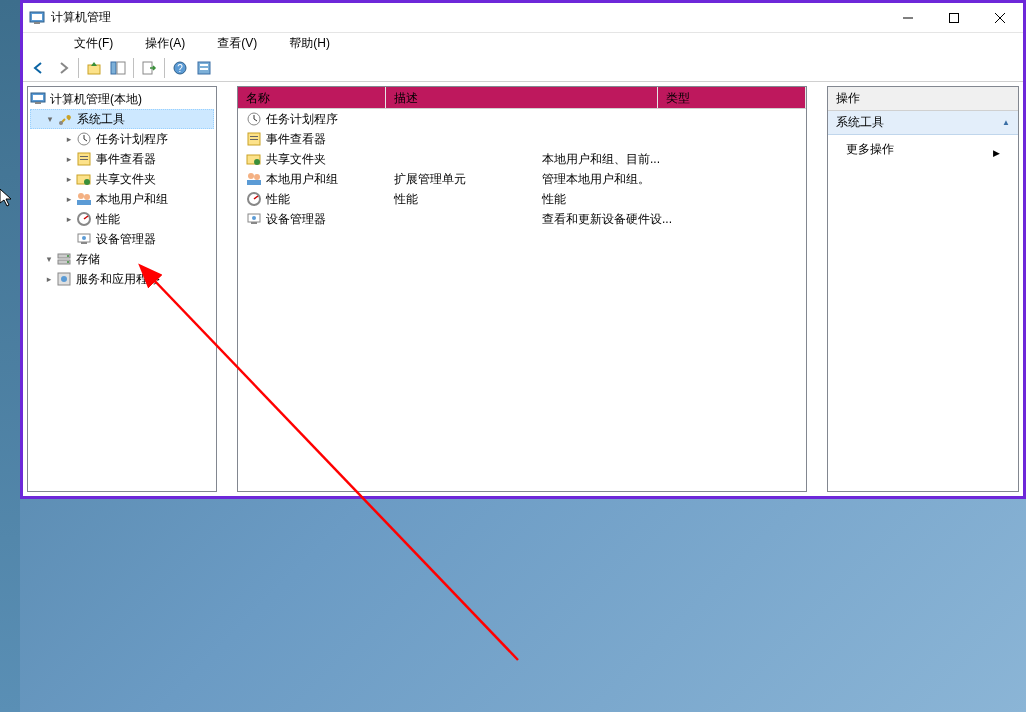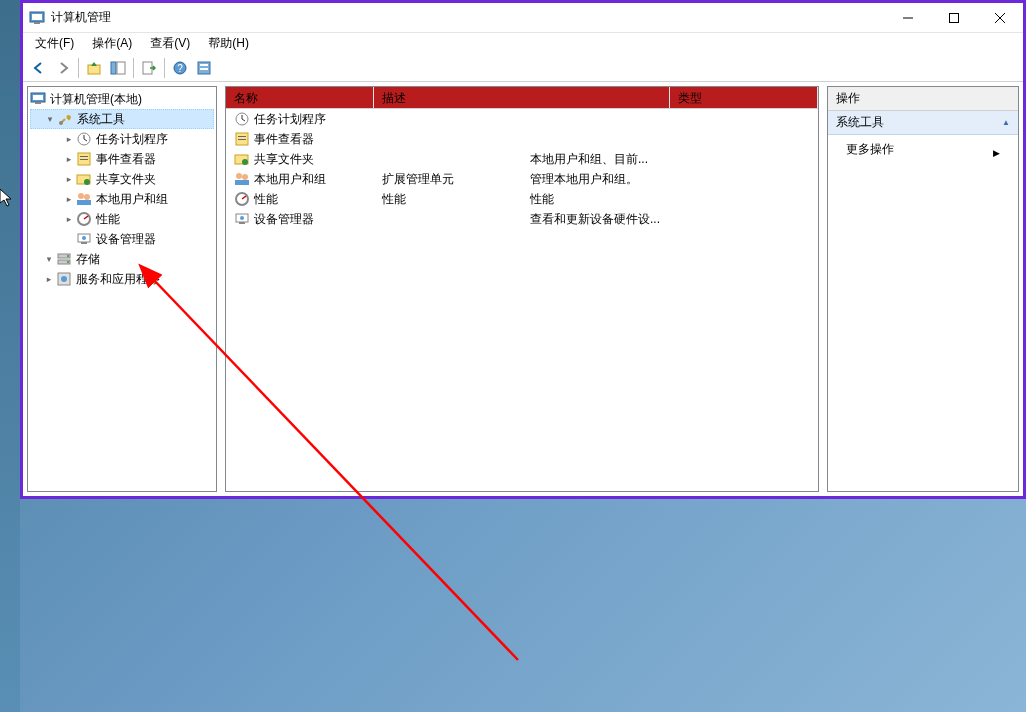--- a/index.html
+++ b/index.html
@@ -36,21 +36,22 @@
   width: 46px; height: 30px;
   display: flex; align-items: center; justify-content: center;
   cursor: pointer;
 }
 
 .menubar {
   height: 21px;
   display: flex;
   align-items: center;
   padding: 0 4px;
-  gap: 2px;
+  gap: 16px;
+  margin-left: 39px;
 }
 .menubar .menu-item {
   padding: 2px 8px;
   cursor: pointer;
   font-size: 12px;
 }
 
 .toolbar {
   height: 28px;
   display: flex;
@@ -64,21 +65,21 @@
   display: flex; align-items: center; justify-content: center;
   cursor: pointer;
   border: 1px solid transparent;
 }
 .toolbar .sep { width: 1px; height: 20px; background: #c0c0c0; margin: 0 3px; }
 
 .body-area {
   flex: 1;
   display: flex;
   padding: 4px;
-  gap: 8px;
+  gap: 20px;
   overflow: hidden;
 }
 .panel {
   border: 1px solid #828790;
   background: #fff;
   display: flex;
   flex-direction: column;
   overflow: hidden;
 }
 .tree-panel { width: 190px; }
@@ -100,21 +101,21 @@
   font-size: 9px; color: #6a6a6a;
   cursor: pointer;
 }
 .node-icon { width: 16px; height: 16px; margin-right: 4px; display:inline-flex; align-items:center; justify-content:center; }
 .tree-label { font-size: 12px; }
 
 .list-header {
   display: flex;
   height: 22px;
   border-bottom: 1px solid #d0d0d0;
-  background: #b91c1c;
+  background: #be185d;
 }
 .list-header .col {
   padding: 3px 8px;
   border-right: 1px solid #e5e5e5;
   font-size: 12px;
 }
 .list-body { flex:1; overflow: auto; }
 .list-row {
   display: flex;
   height: 20px;

